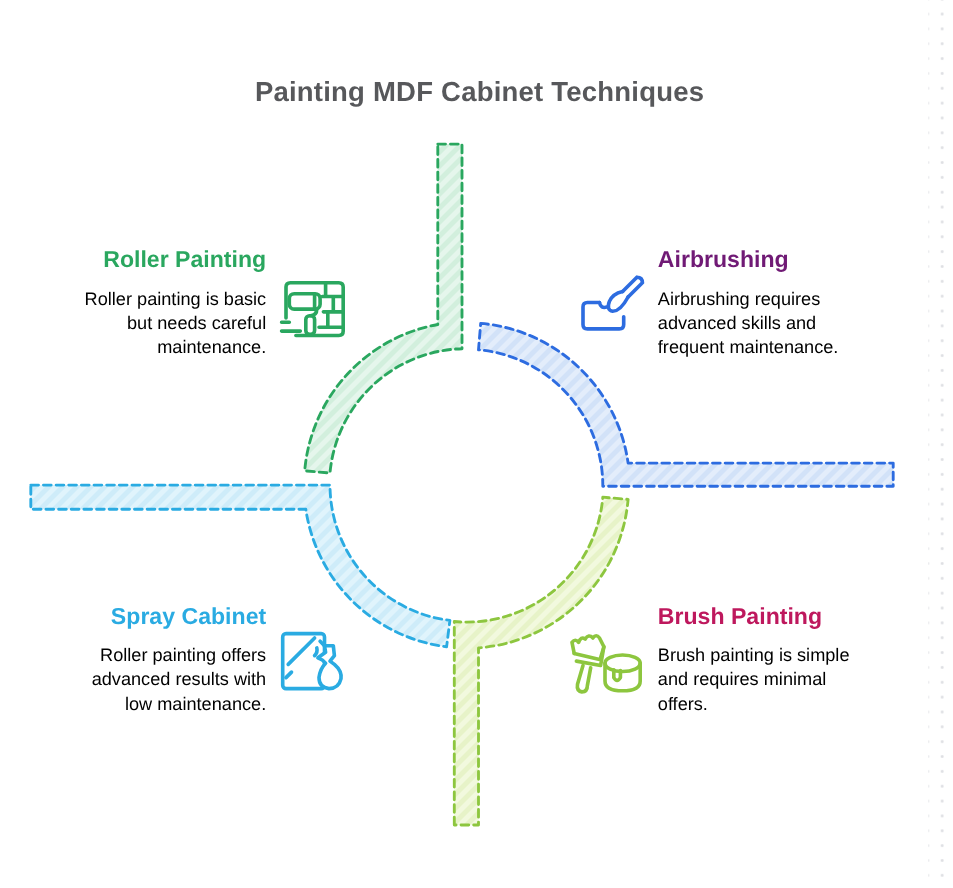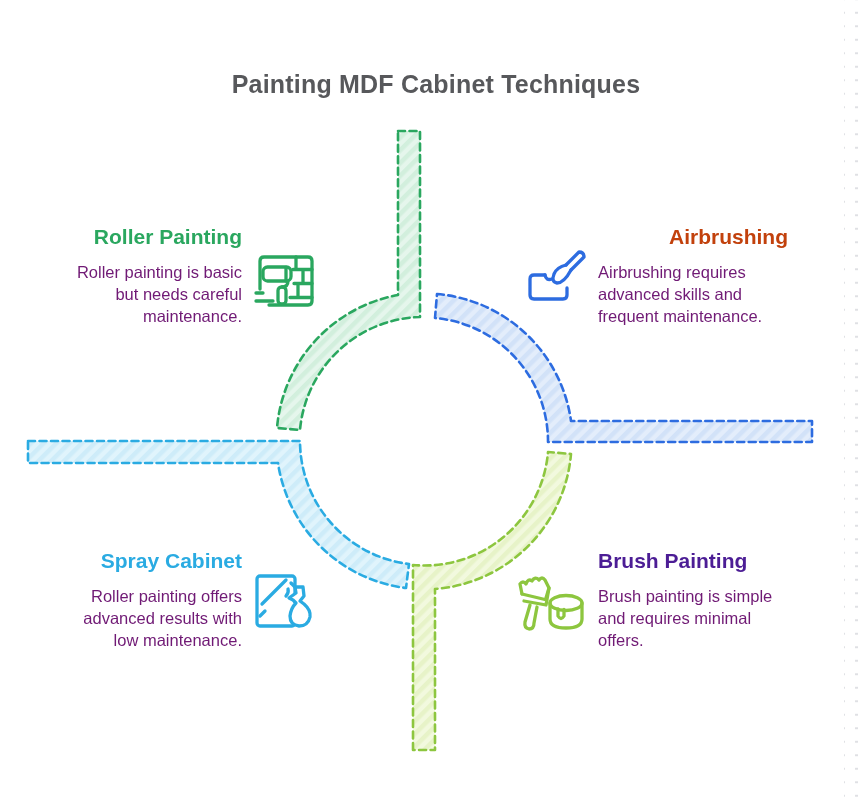--- a/index.html
+++ b/index.html
@@ -8,21 +8,21 @@
     font-family:"Liberation Sans", sans-serif;
   }
   .page-title{
     position:absolute;left:0;top:54px;width:840px;margin:16px;
     text-align:center;font-size:25px;font-weight:bold;letter-spacing:.2px;color:#57585b;
   }
   .diagram{position:absolute;left:0;top:0;}
   .segment{stroke-width:2.6;stroke-dasharray:7 4.5;stroke-linejoin:round;stroke-linecap:round;}
   .tech{position:absolute;}
   .tech h2{margin:0 0 13px 0;font-size:21px;font-weight:bold;line-height:1.2;}
-  .tech p{margin:0;font-size:16.5px;line-height:1.33;color:#701a75;}
+  .tech p{margin:0;font-size:16.5px;line-height:1.33;color:#000000;}
   .align-right{text-align:right;}
   .align-left{text-align:left;}
   .icon{position:absolute;}
   .icon svg{display:block;}
   .icon g{fill:none;stroke-width:3.3;stroke-linecap:round;stroke-linejoin:round;}
   .dot-texture{
     position:absolute;right:0;top:0;width:22px;height:807px;
     background-image:radial-gradient(#dfe0e4 1.1px, transparent 1.4px);
     background-size:13px 13.5px;background-position:6px 6px;
   }
@@ -75,21 +75,21 @@
         <rect x="11" y="19" width="28" height="14" rx="4.5"></rect>
         <path d="M34 19.5 V33"></path>
         <path d="M36 33 Q36 39 30 39"></path>
         <rect x="26" y="39" width="8" height="17" rx="3.5"></rect>
         <path d="M4 45 H11 M4 53 H21"></path>
       </g>
     </svg>
   </span>
 
   <section class="tech align-left" style="left:598px;top:224px;width:190px;">
-    <h2 style="color: #c2410c; text-align: right;">Airbrushing</h2>
+    <h2 style="color: #701a75;">Airbrushing</h2>
     <p>Airbrushing requires advanced skills and frequent maintenance.</p>
   </section>
   <span class="icon" style="left:524px;top:250px;">
     <svg width="66" height="58" viewBox="0 0 66 58">
       <g style="stroke: rgb(45, 108, 224);">
         <path d="M21 25 H10 Q6 25 6 29 V45 Q6 49 10 49 H39 Q43 49 43 45 V38"></path>
         <path d="M21 25 Q22 31 28 29"></path>
         <path d="M55 2 L42 15 M60 7 L47 20 M55 2 Q60 2 60 7"></path>
         <path d="M42 15 Q33 17 30 24 Q27 32 33 33 Q40 33 47 20"></path>
       </g>
@@ -106,21 +106,21 @@
         <rect x="6" y="6" width="38" height="50" rx="3"></rect>
         <path d="M35 10 L11 34 M14 41 L9 46"></path>
         <path d="M37 19 Q38 23 35 26"></path>
         <path fill="#ffffff" d="M38 28 L45 23 L44 17 L52 17 L53 26 L49 31 L53 34 Q60 40 59 47 Q57 56 48 56 Q39 55 39 46 Q40 38 45 33 L42 30 Z"></path>
         <path d="M44 17 L40 13"></path>
       </g>
     </svg>
   </span>
 
   <section class="tech align-left" style="left:598px;top:548px;width:190px;">
-    <h2 style="color: #4c1d95;">Brush Painting</h2>
+    <h2 style="color: #be185d;">Brush Painting</h2>
     <p>Brush painting is simple and requires minimal offers.</p>
   </section>
   <span class="icon" style="left:516px;top:572px;">
     <svg width="72" height="66" viewBox="0 0 72 66">
       <g style="stroke: rgb(141, 198, 63);">
         <ellipse cx="50" cy="31" rx="16" ry="7.5"></ellipse>
         <path d="M34 31 V47 Q34 56 50 56 Q66 56 66 47 V31"></path>
         <path d="M42 37 V44 Q45 49 48 44 V37.5"></path>
         <path d="M6 22 L4 12 Q7 8 10 12 Q12 6 16 9 Q19 4 23 8 Q26 4 29 8 L33 16 L30 26"></path>
         <path d="M6 22 L31 28 M8 29 L30 33 L33 16"></path>

